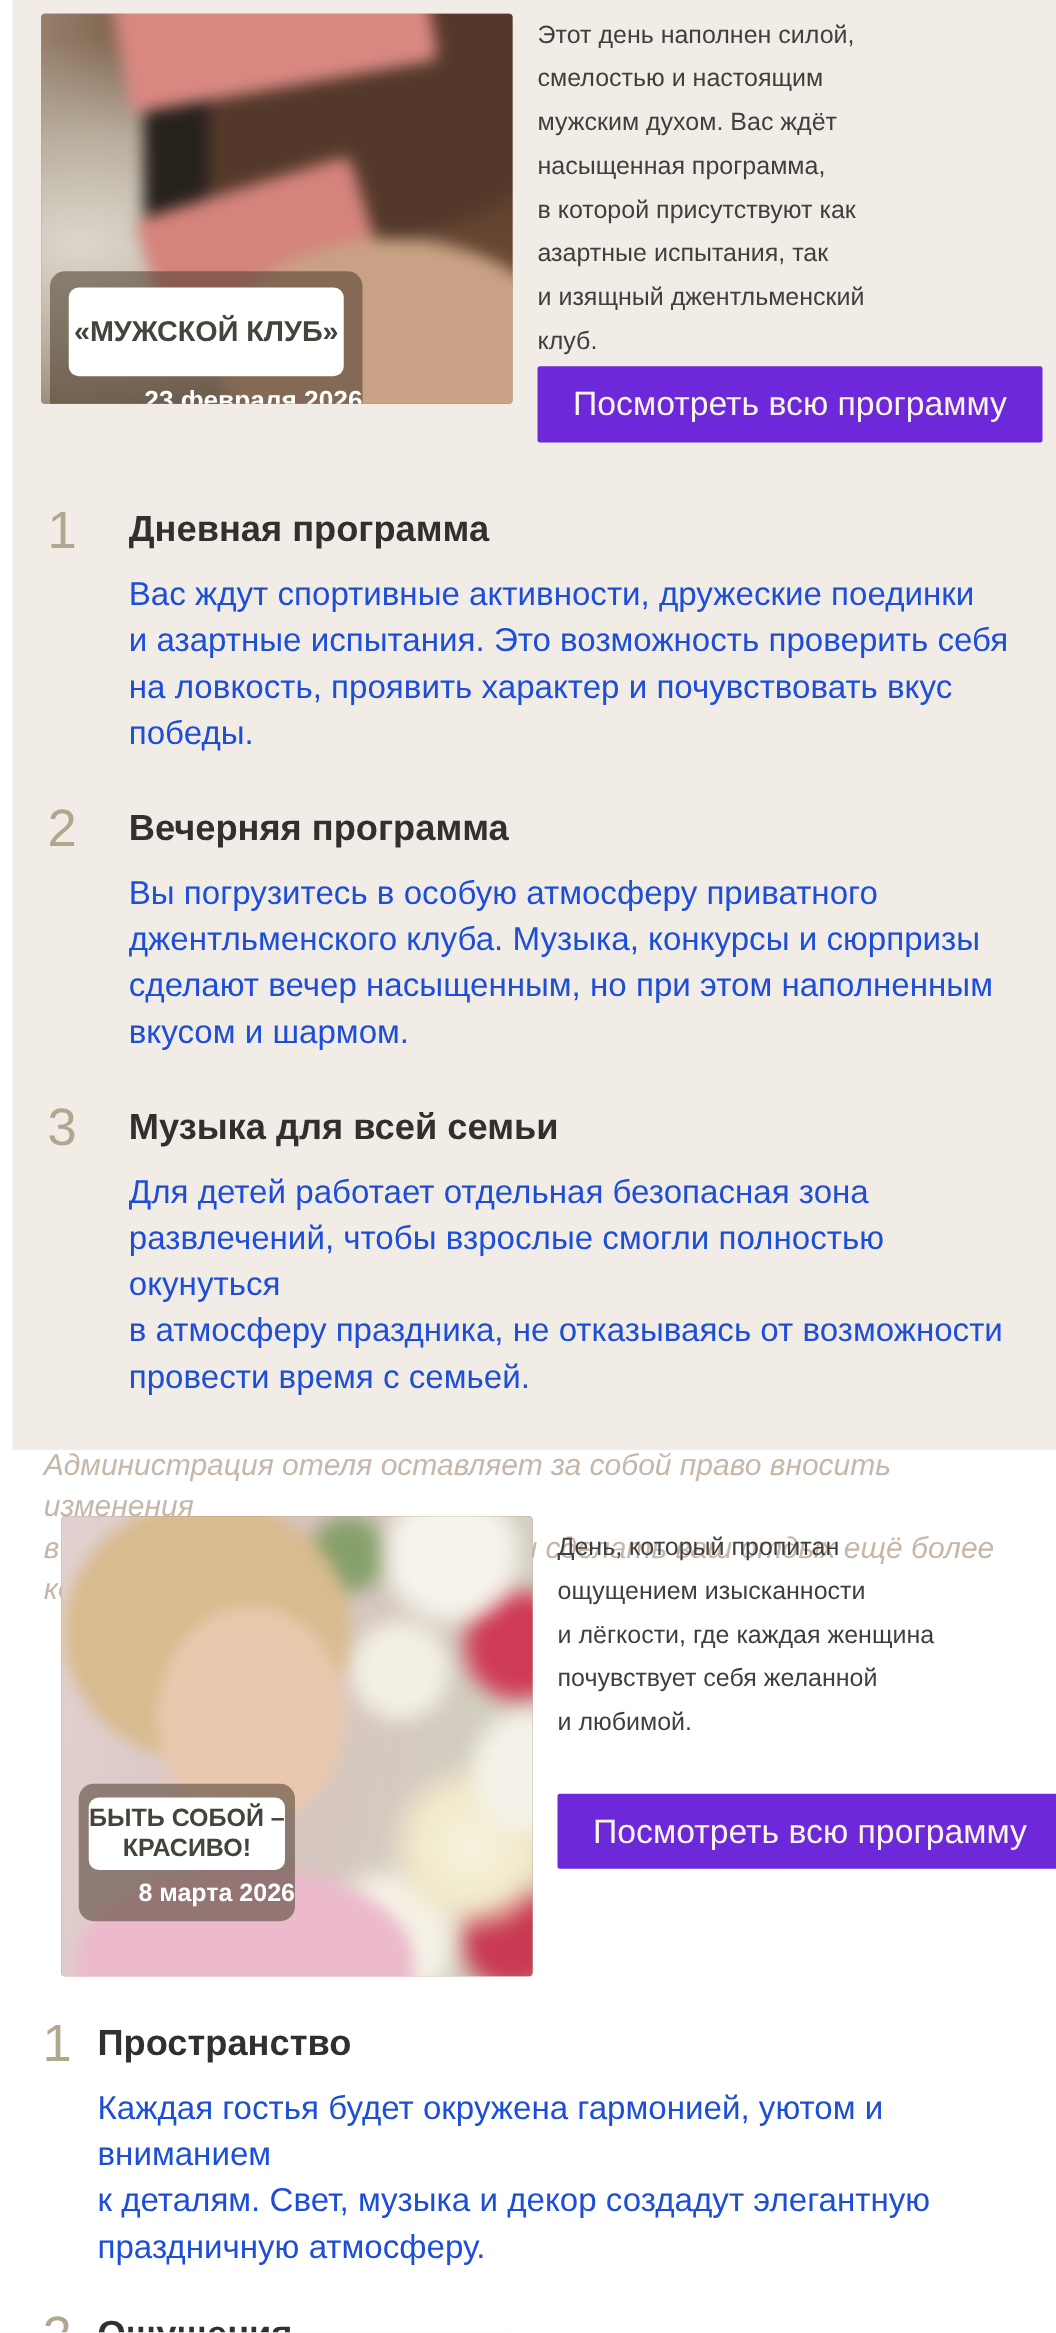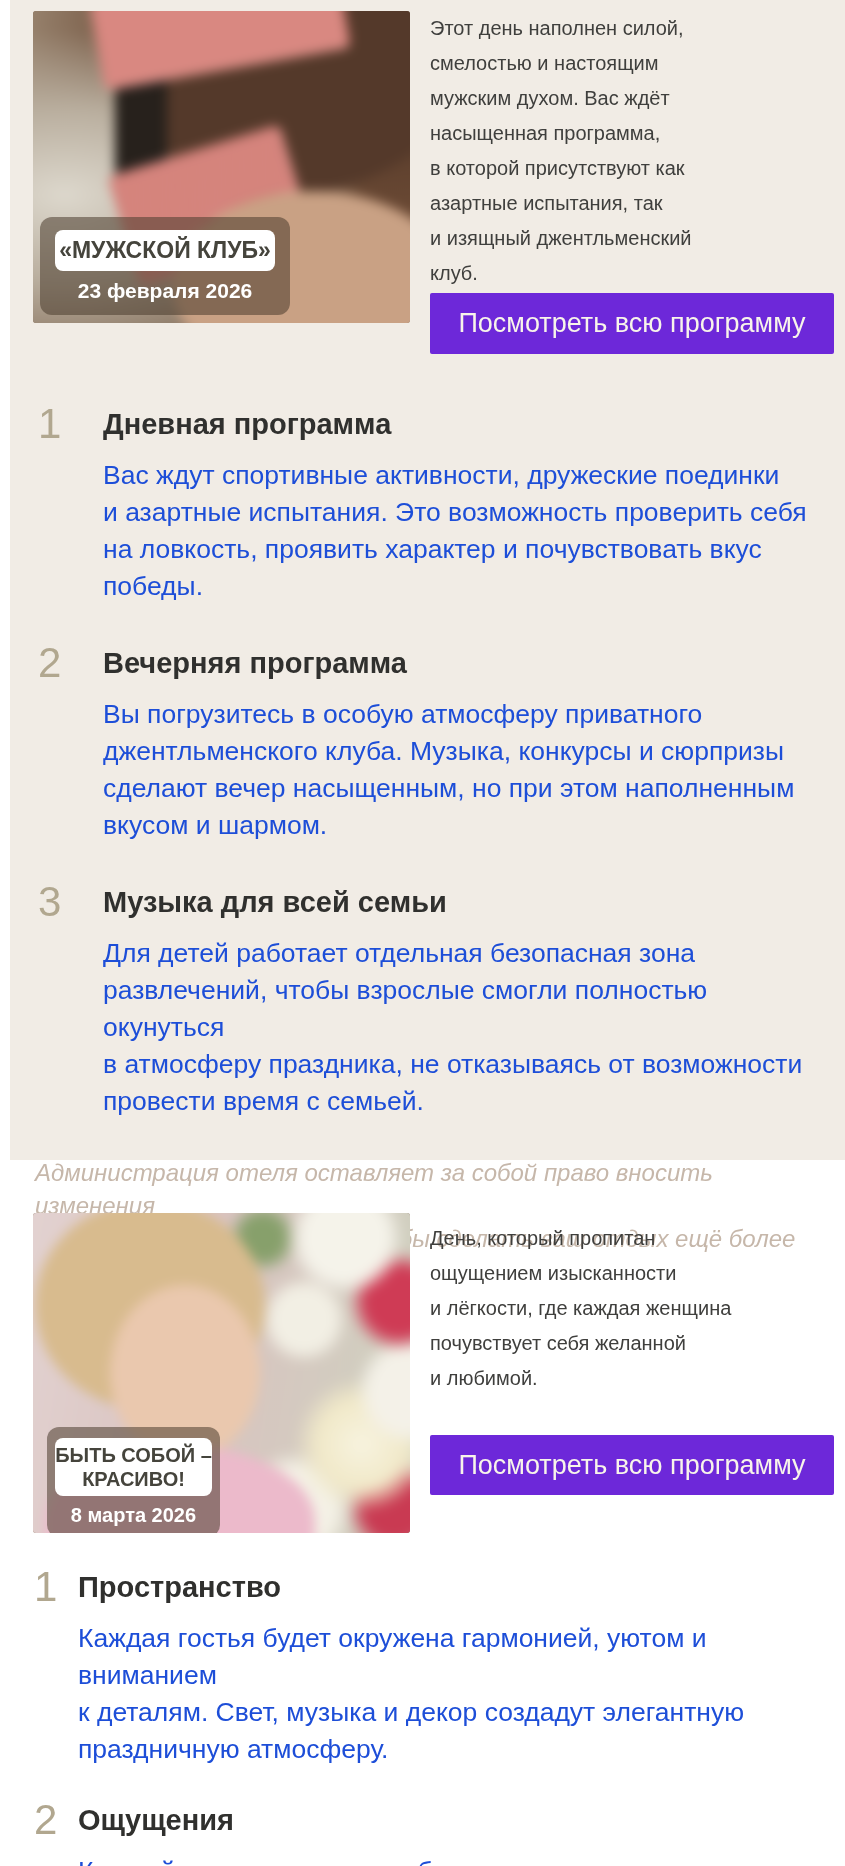--- a/index.html
+++ b/index.html
@@ -24,21 +24,21 @@
     background:#ffffff;
     padding:53px 25px 0 23px;
   }
 
   .hero { display:flex; align-items:flex-start; }
   .photo {
     position:relative; width:377px; flex:0 0 377px; margin-right:20px;
     border-radius:3px; overflow:hidden; background:#8a7460;
   }
   .photo-1 { height:312px; }
-  .photo-2 { height:320px; }
+  .photo-2 { height:368px;margin-left:16px; }
   .photo-art { position:absolute; inset:-18px; filter:blur(6px); }
 
   
   .art-1 {
     background:
       radial-gradient(ellipse at 12% 58%, #ddd8cd 0%, #b9ae9e 30%, rgba(185,174,158,0) 58%),
       radial-gradient(ellipse at 90% 10%, #452e21 0%, #6a4934 42%, rgba(106,73,52,0) 72%),
       linear-gradient(150deg, #a08d78 0%, #8a7460 52%, #74604e 100%);
   }
   .shape { position:absolute; }
@@ -75,23 +75,23 @@
   .badge-wrap {
     position:absolute; text-align:center;
     background:rgba(74,60,46,0.55); border-radius:12px;
   }
   .badge-wrap-1 { left:7px; top:206px; width:250px; padding:13px 0 12px; }
   .badge-wrap-2 { left:14px; top:214px; width:173px; padding:11px 0 10px; }
   .badge-box {
     margin:0 auto; background:#ffffff; border-radius:8px;
     color:#45443c; font-weight:bold;
   }
-  .badge-box-1 { width:220px; padding:7px 0; font-size:23px; }
+  .badge-box-1 { width:220px; padding:22px 0; font-size:23px; }
   .badge-box-2 { width:157px; padding:5px 0; font-size:20px; line-height:24px; }
-  .badge-date { margin-top:8px; color:#ffffff; font-weight:bold; font-size:21px; }
+  .badge-date { margin-top:8px; color:#ffffff; font-weight:bold; font-size:21px;text-align:right; }
   .badge-date-2 { font-size:20px; }
 
   
   .hero-right { width:390px; flex:0 0 390px; }
   .lead { font-size:20px; line-height:35px; color:#3f3f3d; }
   .btn {
     display:flex; align-items:center; justify-content:center;
     width:404px; height:61px; margin-top:2px;
     background:#6d28d9; color:#f8f4ea;
     font-size:27px; border:none; border-radius:2px; cursor:pointer;

